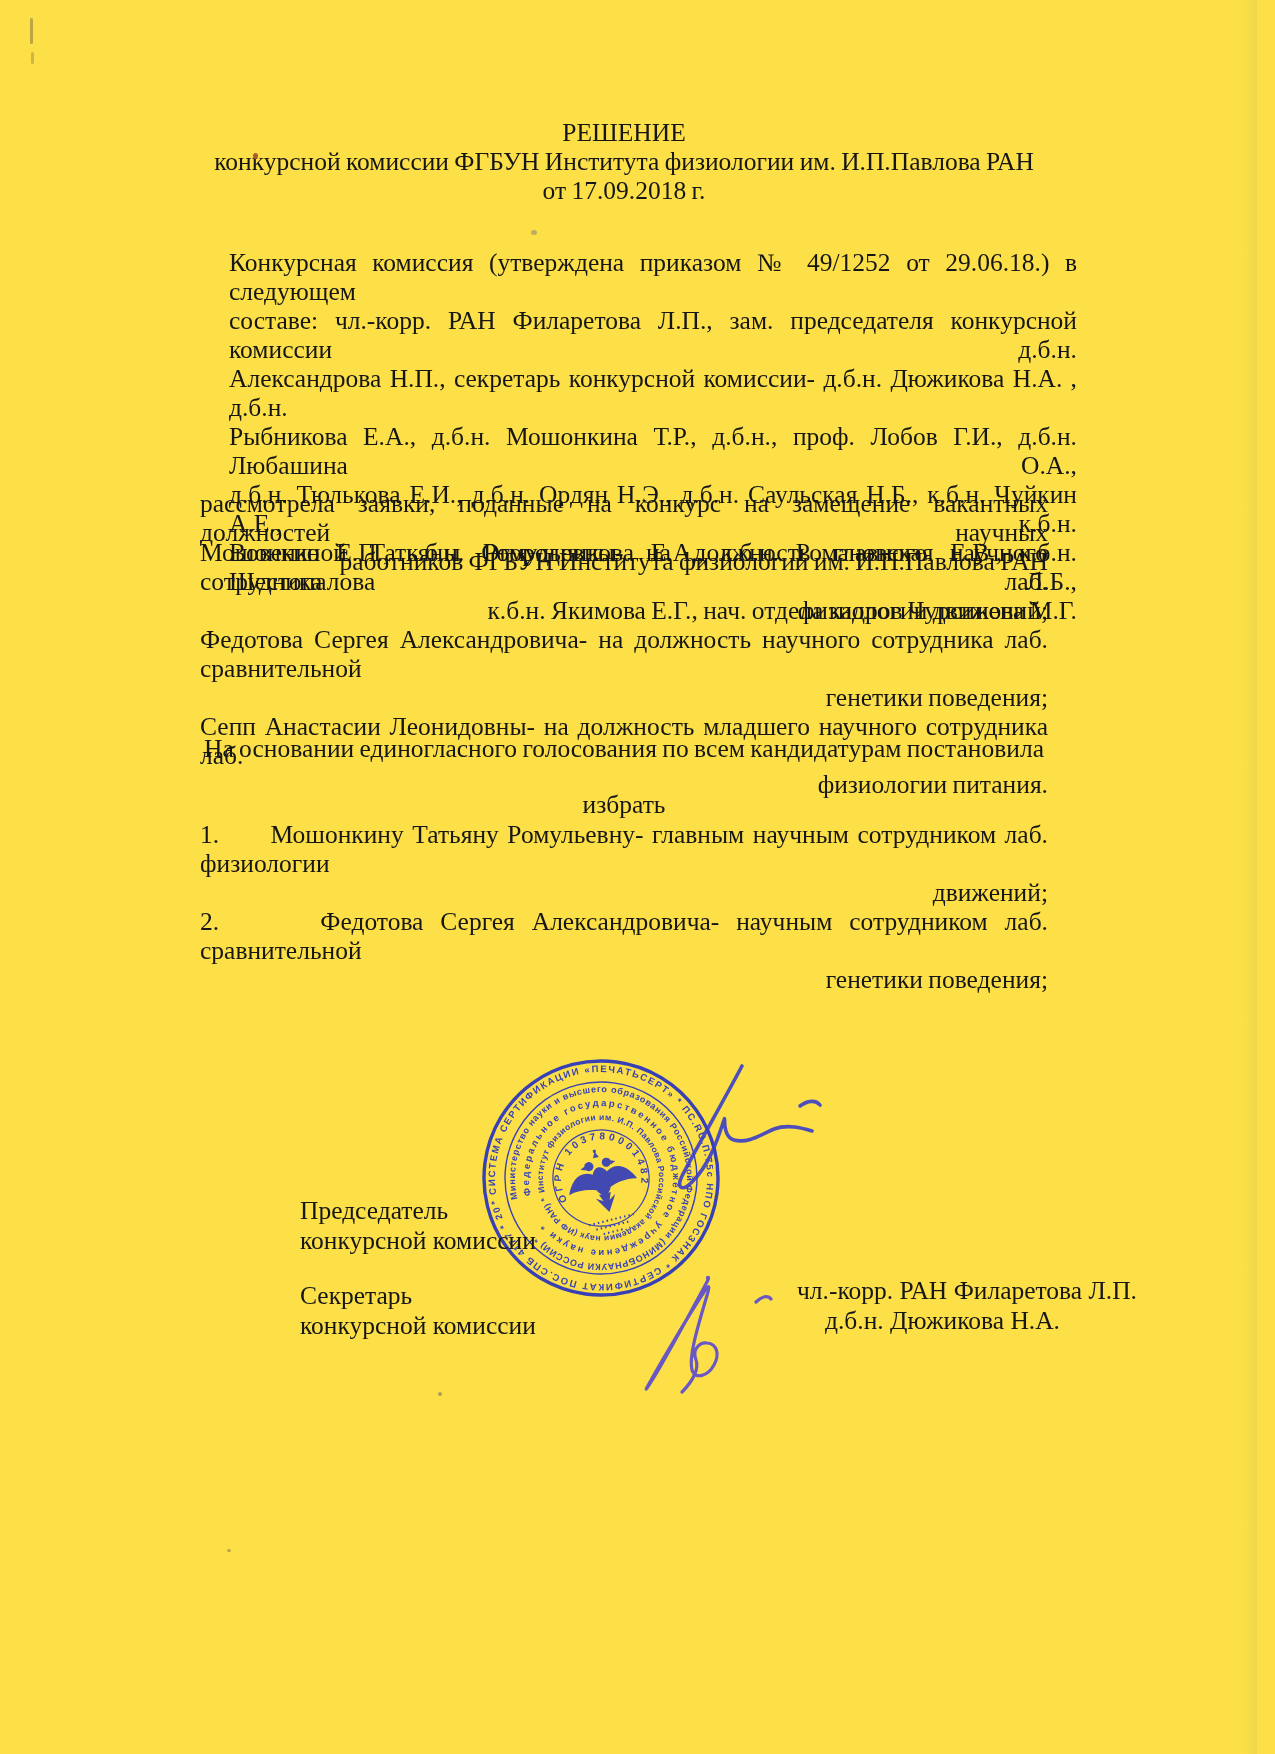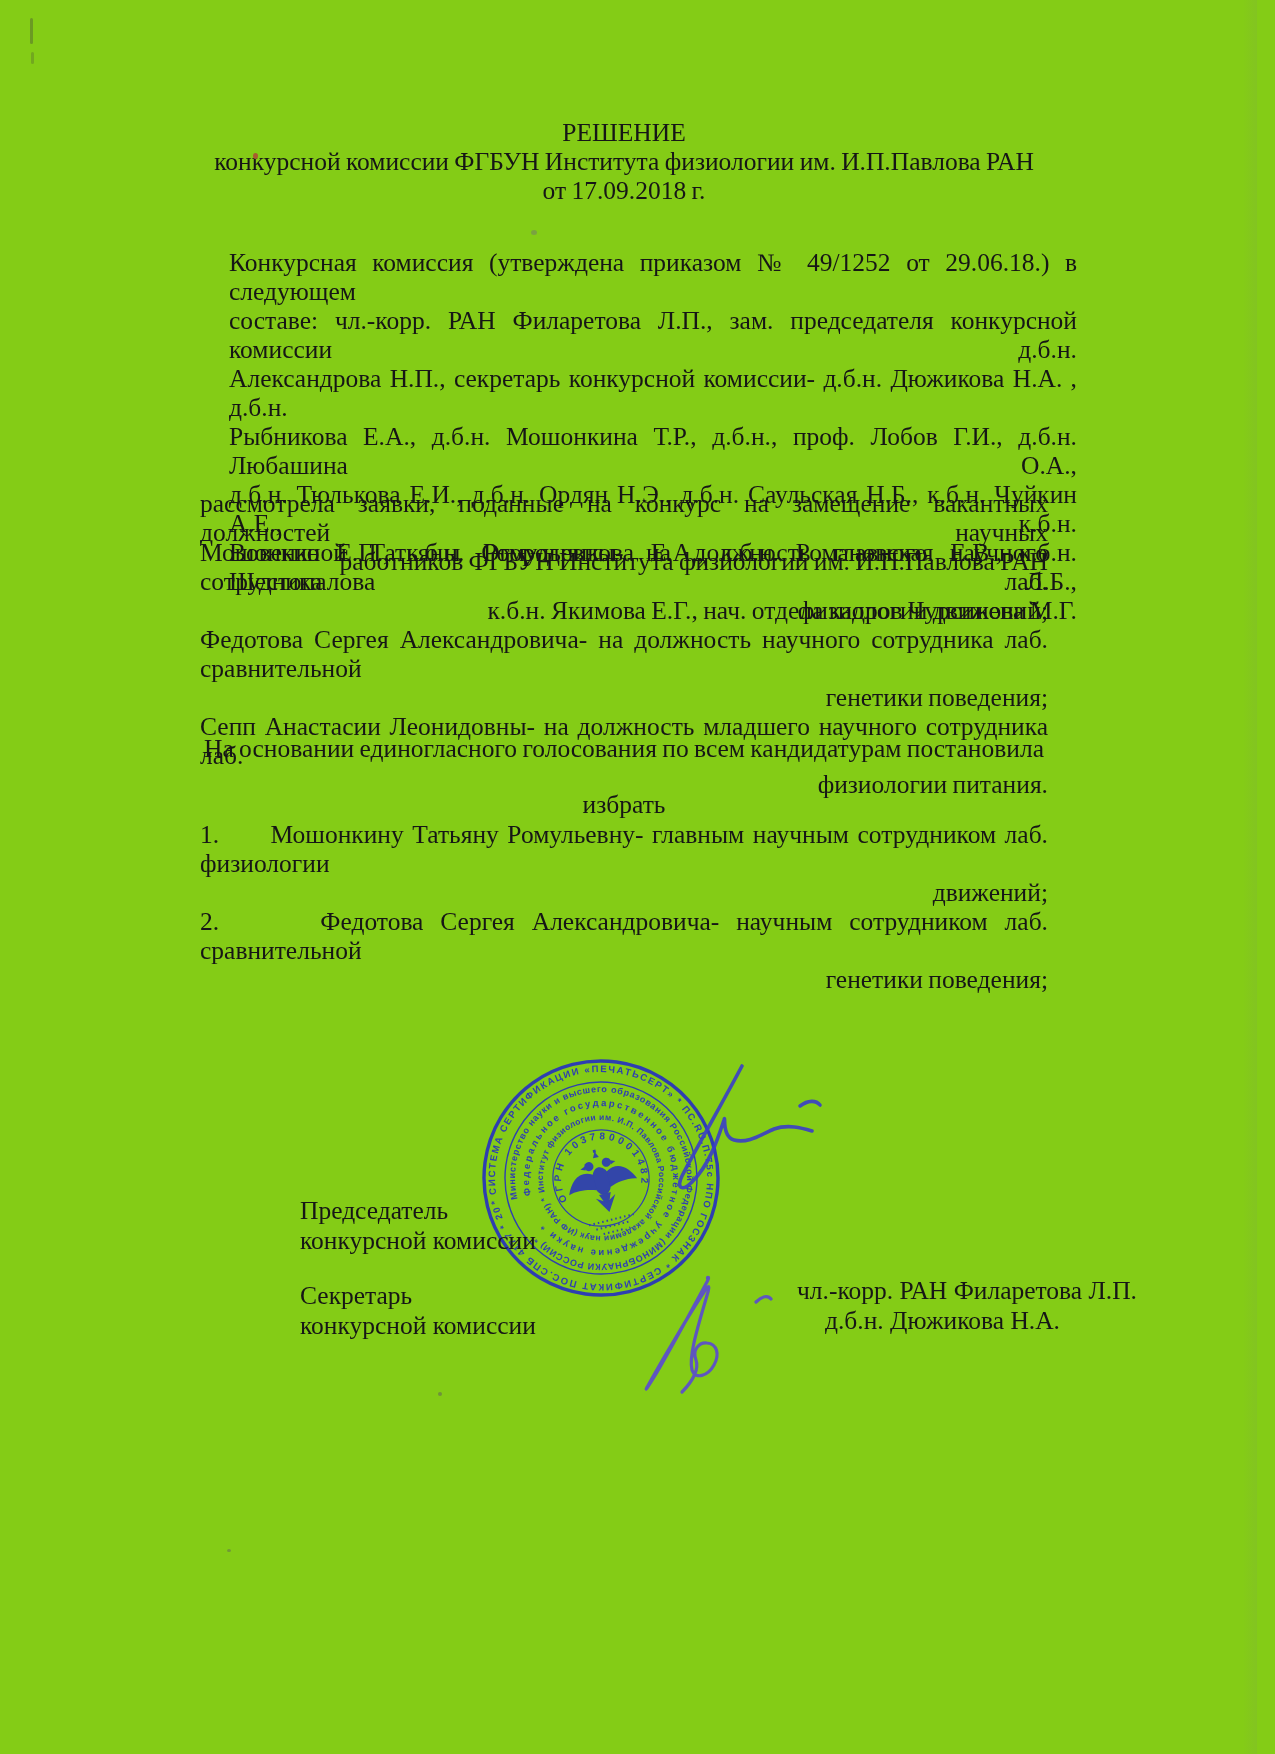--- a/index.html
+++ b/index.html
@@ -1,21 +1,21 @@
 <!DOCTYPE html>
 <html><head>
 <meta charset="utf-8">
 <style>
   html,body{margin:0;padding:0;}
   body{
     width:1275px;height:1754px;background:#ffffff;
     font-family:"Liberation Serif", serif;color:#161616;
     position:relative;overflow:hidden;
   }
-  .page{position:absolute;inset:0;background:#84cc16;}
+  .page{position:absolute;inset:0;background:#fde047;}
   
   .scan-edge{position:absolute;top:0;right:18px;width:14px;height:1754px;
     background:linear-gradient(to right,rgba(0,0,0,0),rgba(120,125,130,0.10));pointer-events:none;}
   .txtcol{position:absolute;left:200px;width:848px;font-size:25.5px;line-height:29px;word-spacing:-1px;}
   .title-block{text-align:center;}
   .tline{text-align:justify;text-align-last:justify;}
   .tline.tlast{text-align:right;text-align-last:auto;}
   .plain{text-align:center;}
   .sig-label{position:absolute;font-size:25.5px;line-height:30px;}
   .stamp-wrap{position:absolute;left:478px;top:1055px;width:246px;height:246px;}

